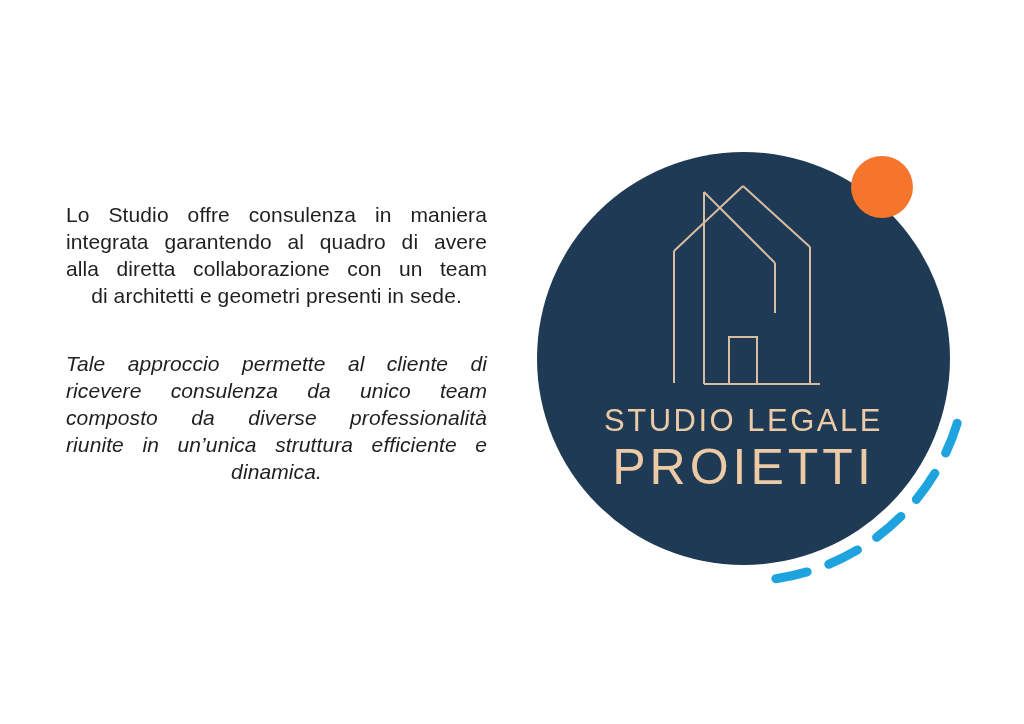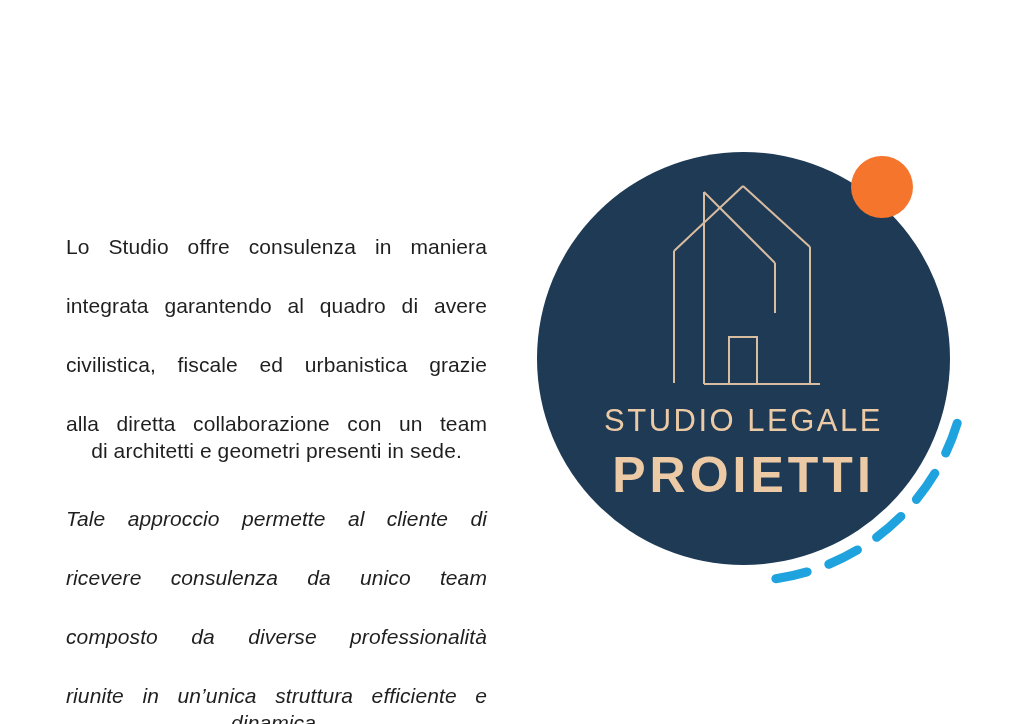--- a/index.html
+++ b/index.html
@@ -36,21 +36,20 @@
     font-size: 21px;
     line-height: 27px;
     letter-spacing: 0.1px;
   }
   .para { display: block; }
   .para + .para { margin-top: 41px; font-style: italic; }
   .tline { display: block; }
   .tline.j {
     text-align: justify;
     text-align-last: justify;
-    margin-top: 32px;
   }
   .tline.last { text-align: center; }
 
   
   .logo {
     position: absolute;
     left: 0;
     top: 0;
     width: 956px;
     height: 724px;
@@ -82,22 +81,22 @@
   .wm-top {
     font-size: 31px;
     line-height: 37px;
     letter-spacing: 2.5px;
     font-weight: 400;
   }
   .wm-bottom {
     font-size: 50px;
     line-height: 52px;
     letter-spacing: 4px;
-    font-weight: 700;
-    margin-top: 10px;
+    font-weight: 400;
+    margin-top: 2px;
   }
   .orange-dot {
     position: absolute;
     left: 851px;
     top: 156px;
     width: 62px;
     height: 62px;
     border-radius: 50%;
     background: var(--orange);
   }
@@ -110,21 +109,20 @@
 </style>
 </head>
 <body>
 
 <div class="canvas">
 
   <div class="text-col">
     <p class="para">
       <span class="tline j">Lo Studio offre consulenza in maniera</span>
       <span class="tline j">integrata garantendo al quadro di avere</span>
-      <span class="tline j">civilistica, fiscale ed urbanistica grazie</span>
       <span class="tline j">alla diretta collaborazione con un team</span>
       <span class="tline last">di architetti e geometri presenti in sede.</span>
     </p>
     <p class="para">
       <span class="tline j">Tale approccio permette al cliente di</span>
       <span class="tline j">ricevere consulenza da unico team</span>
       <span class="tline j">composto da diverse professionalità</span>
       <span class="tline j">riunite in un’unica struttura efficiente e</span>
       <span class="tline last">dinamica.</span>
     </p>

